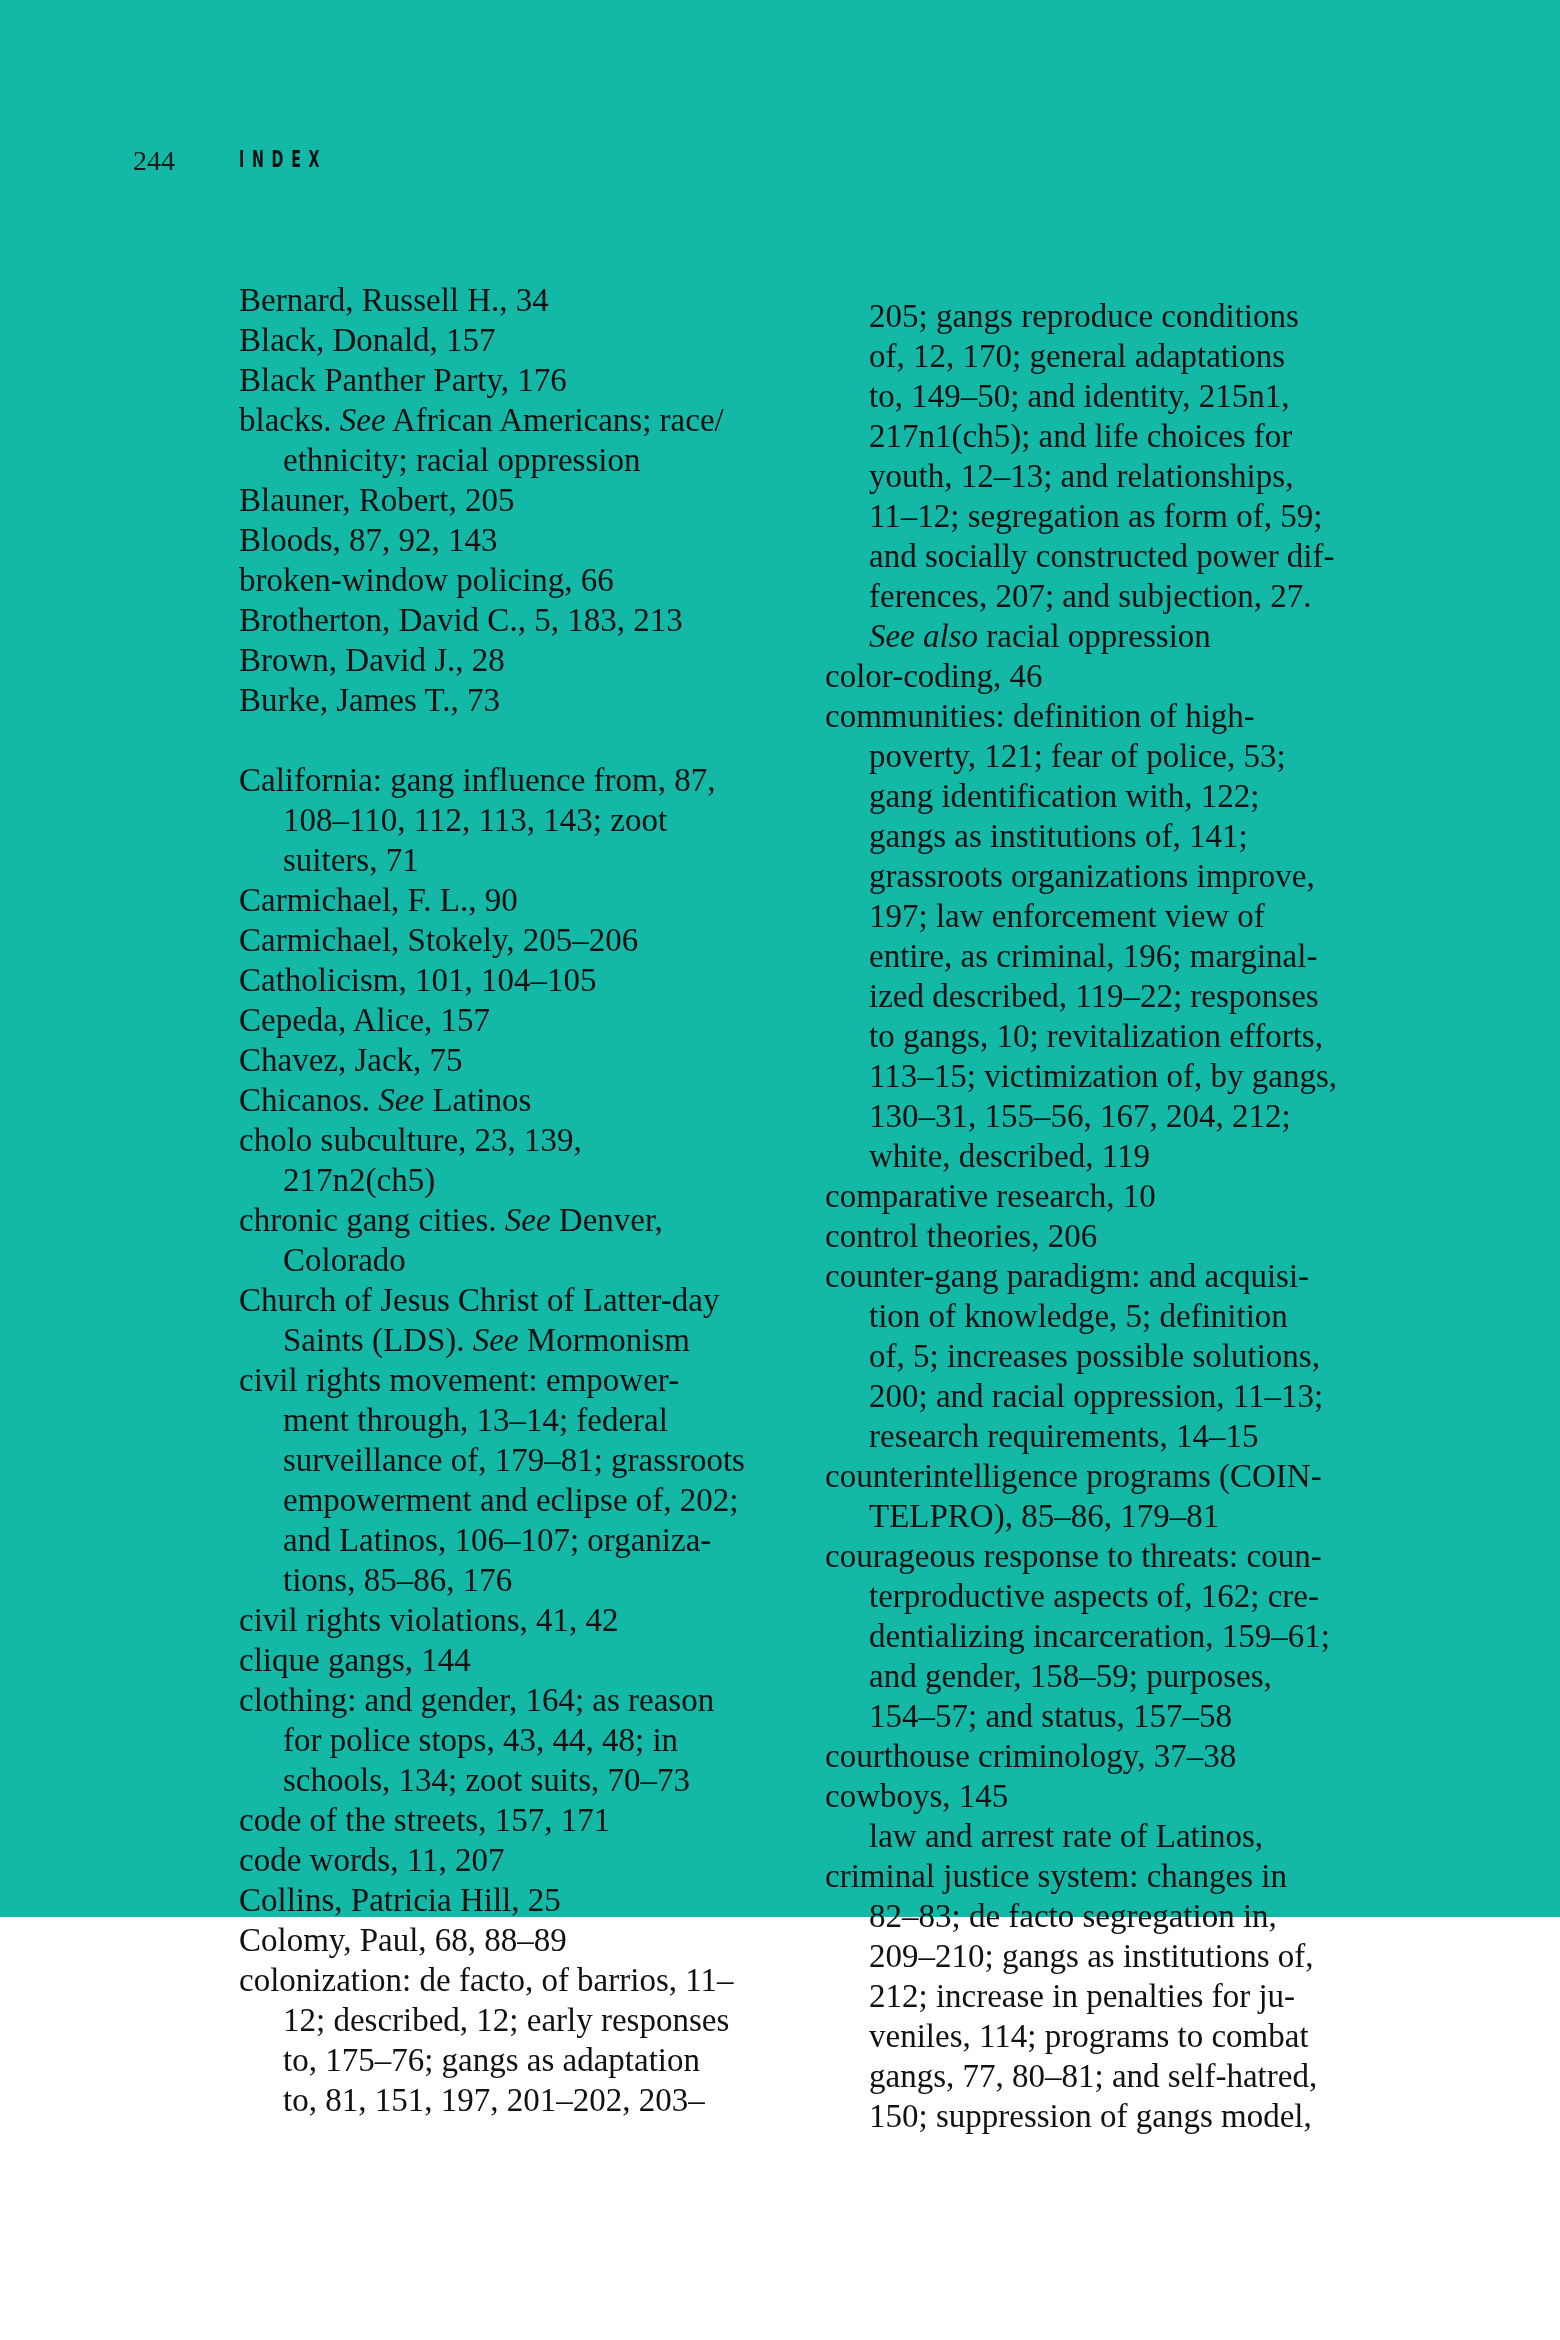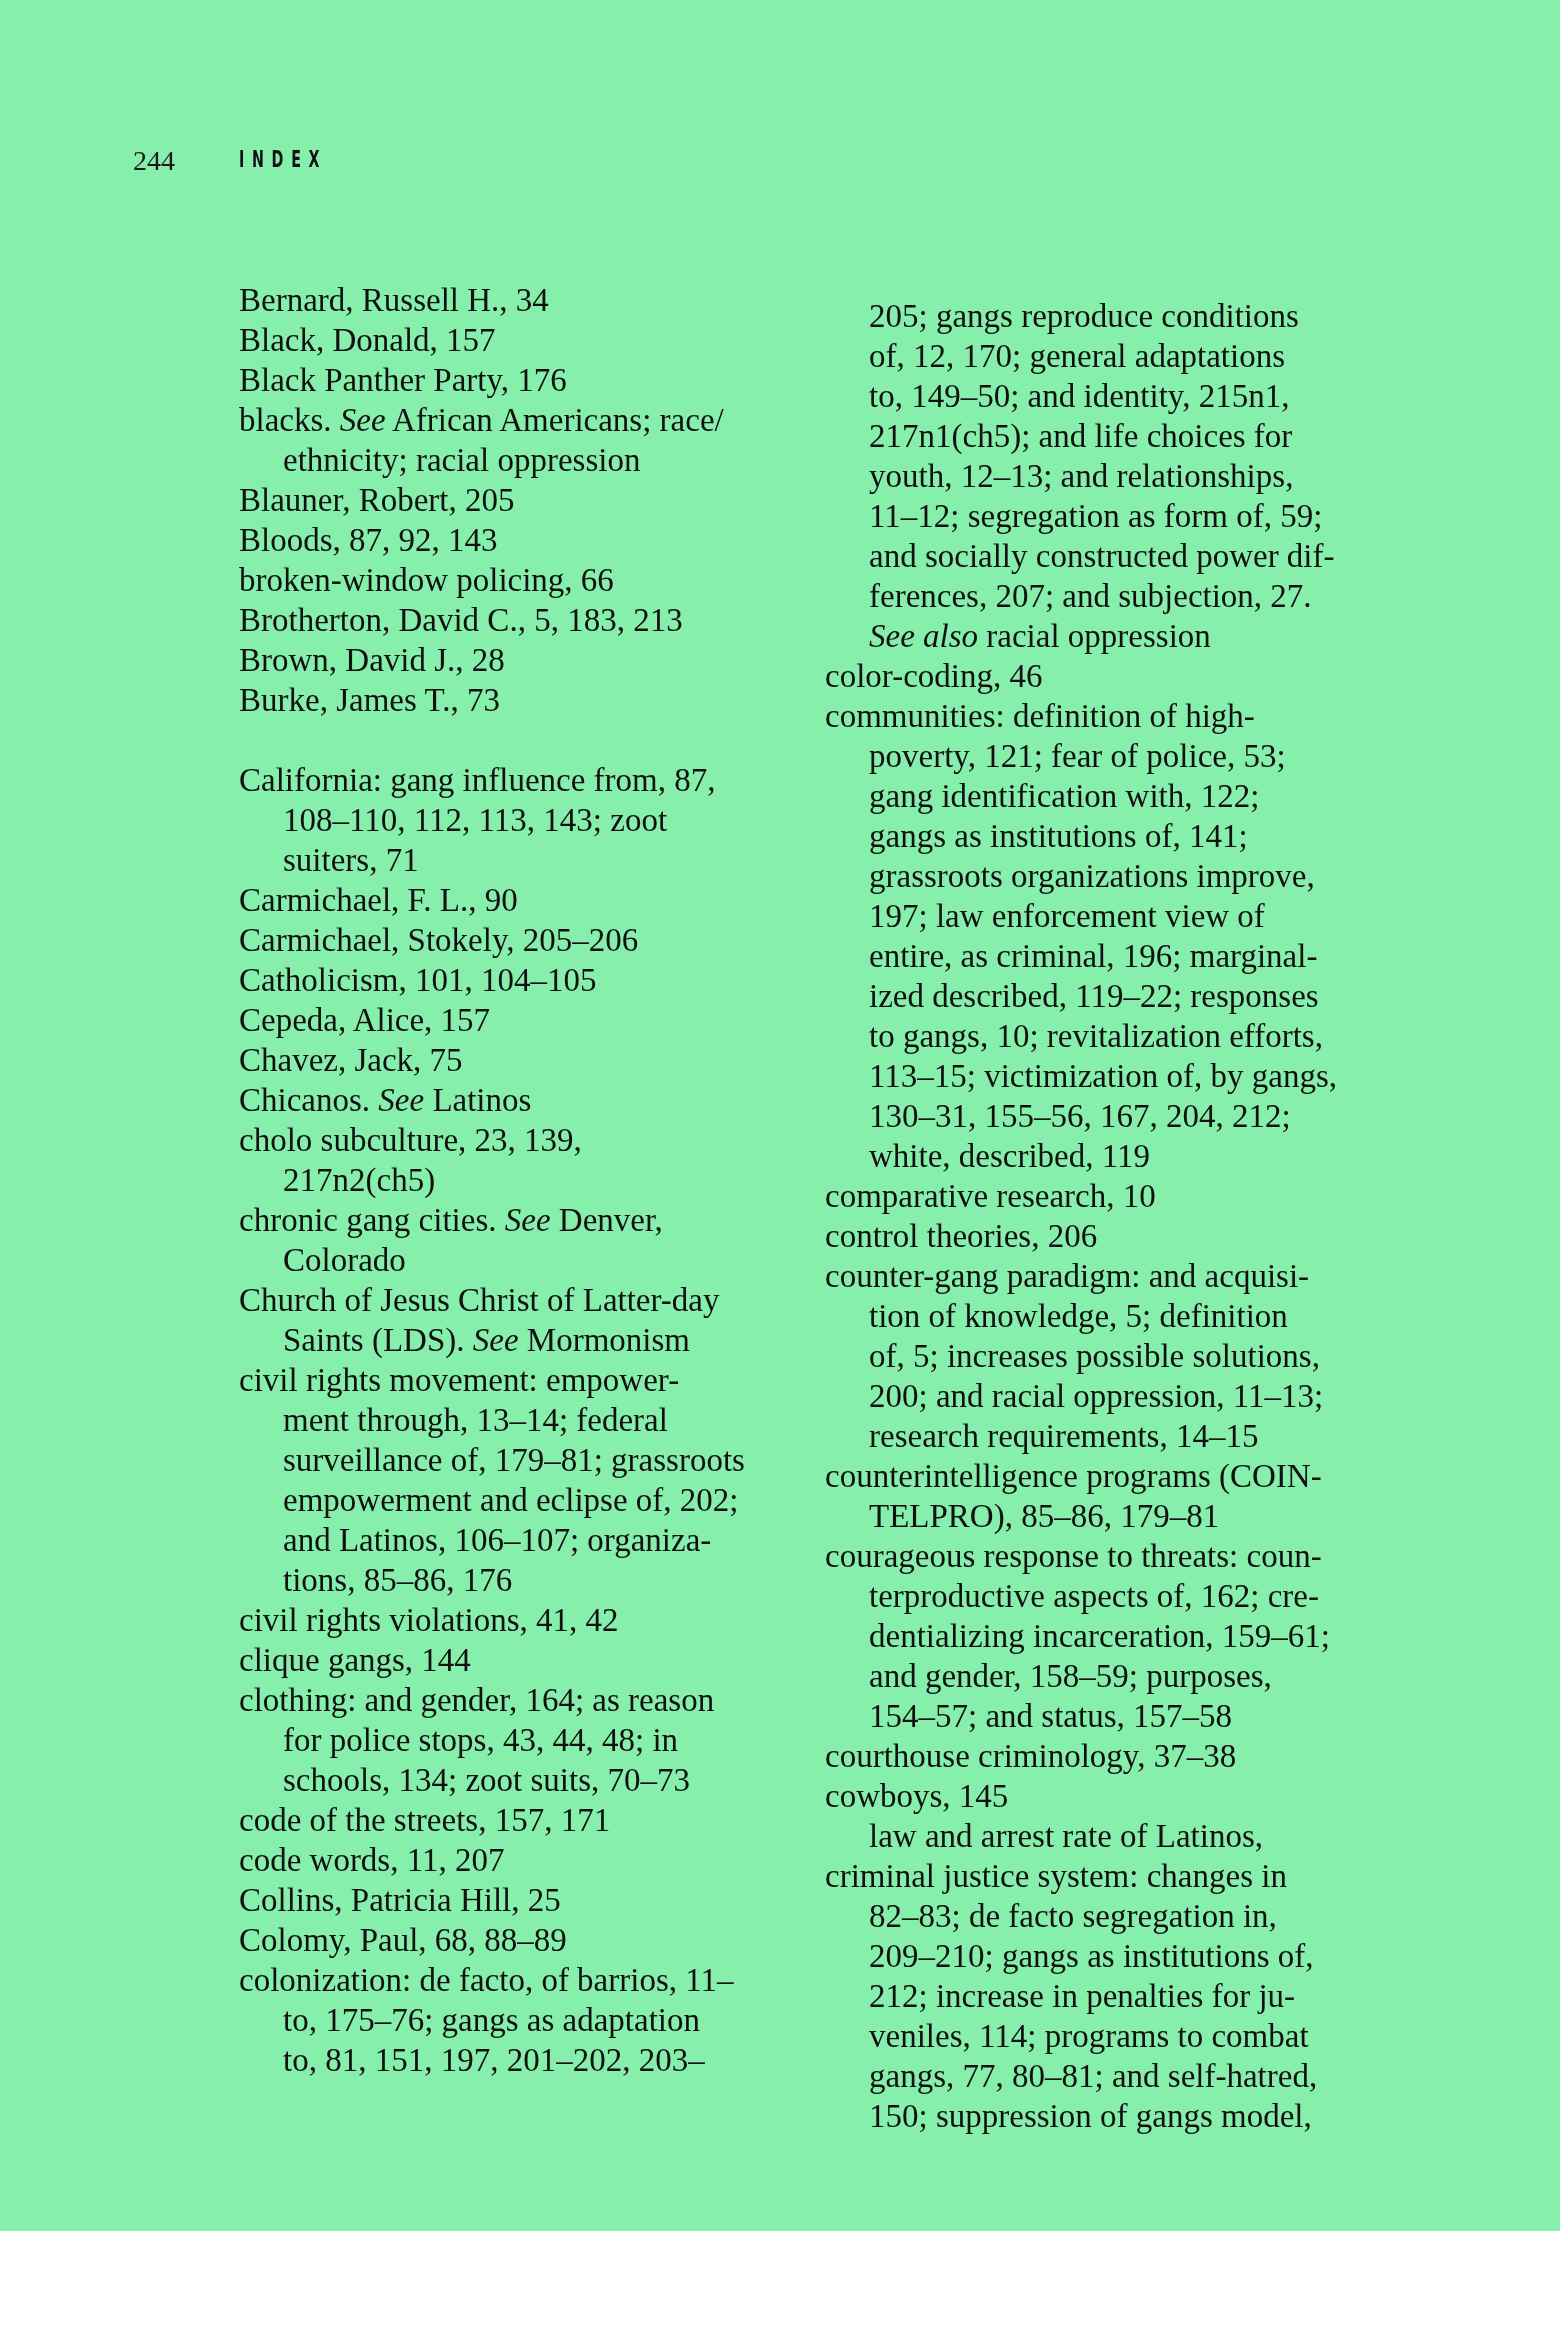--- a/index.html
+++ b/index.html
@@ -1,17 +1,17 @@
 <!DOCTYPE html>
 <html><head>
 <meta charset="utf-8">
 <style>
   html, body { margin: 0; padding: 0; background: #ffffff; }
   body { width: 1561px; height: 2341px; position: relative; overflow: hidden; }
-  .page { position: absolute; left: 0; top: 0; width: 1561px; height: 2231px; background: #86efac; color: #111111; }
+  .page { position: absolute; left: 0; top: 0; width: 1561px; height: 1917px; background: #14b8a6; color: #111111; }
   .running-head { position: absolute; top: 143px; left: 0; width: 100%; height: 38px; }
   .folio { position: absolute; left: 133px; top: 1.9px; font-family: "Liberation Serif", "DejaVu Serif", serif; font-size: 28px; color: #1a1a1a; }
   .head-title { position: absolute; left: 239px; top: 2.9px; font-family: "DejaVu Sans", "Liberation Sans", sans-serif; font-weight: bold; font-size: 23px; letter-spacing: 12.4px; transform: scaleX(0.62); transform-origin: left top; color: #111111; }
   .column { position: absolute; top: 280px; font-family: "Liberation Serif", "DejaVu Serif", serif; font-size: 33px; line-height: 40px; color: #111111; }
   .col-left { left: 239px; width: 535px; }
   .col-right { left: 825px; width: 550px; margin-top: 16px; }
   .line { display: block; white-space: nowrap; height: 40px; }
   .line.indent { padding-left: 44px; }
   .line.blank { height: 40px; }
   .it { font-style: italic; }
@@ -62,20 +62,21 @@
       <div class="line"><span>civil rights violations, 41, 42</span></div>
       <div class="line"><span>clique gangs, 144</span></div>
       <div class="line"><span>clothing: and gender, 164; as reason</span></div>
       <div class="line indent"><span>for police stops, 43, 44, 48; in</span></div>
       <div class="line indent"><span>schools, 134; zoot suits, 70–73</span></div>
       <div class="line"><span>code of the streets, 157, 171</span></div>
       <div class="line"><span>code words, 11, 207</span></div>
       <div class="line"><span>Collins, Patricia Hill, 25</span></div>
       <div class="line"><span>Colomy, Paul, 68, 88–89</span></div>
       <div class="line"><span>colonization: de facto, of barrios, 11–</span></div>
+      <div class="line indent"><span>12; described, 12; early responses</span></div>
       <div class="line indent"><span>to, 175–76; gangs as adaptation</span></div>
       <div class="line indent"><span>to, 81, 151, 197, 201–202, 203–</span></div>
     </div>
   <div class="column col-right" id="col-1">
       <div class="line indent"><span>205; gangs reproduce conditions</span></div>
       <div class="line indent"><span>of, 12, 170; general adaptations</span></div>
       <div class="line indent"><span>to, 149–50; and identity, 215n1,</span></div>
       <div class="line indent"><span>217n1(ch5); and life choices for</span></div>
       <div class="line indent"><span>youth, 12–13; and relationships,</span></div>
       <div class="line indent"><span>11–12; segregation as form of, 59;</span></div>

